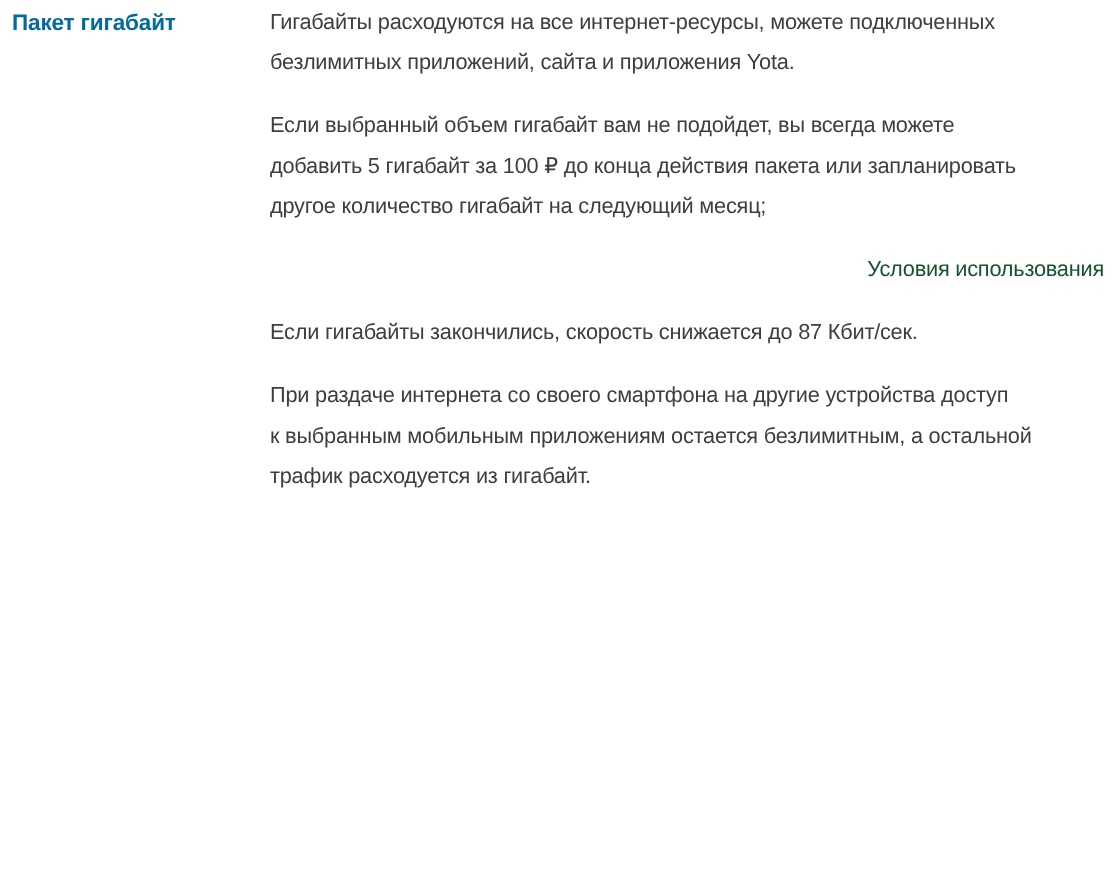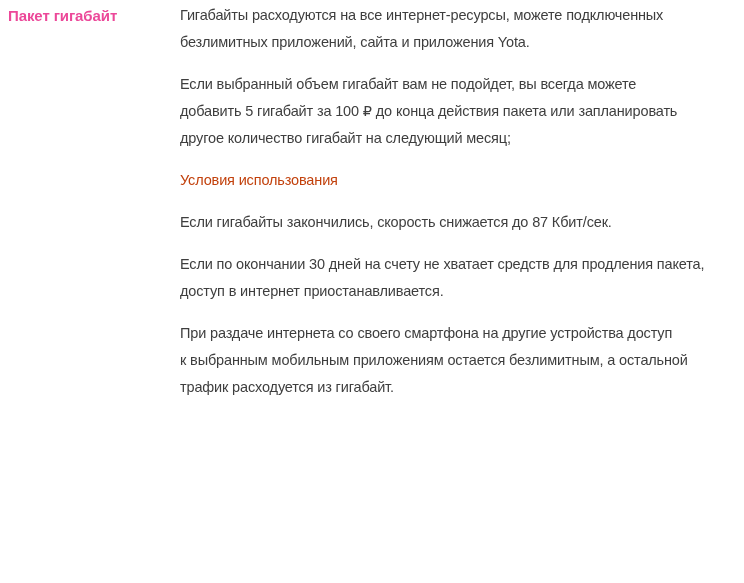--- a/index.html
+++ b/index.html
@@ -23,54 +23,53 @@
   .col-left {
     width: 172px;
     flex: 0 0 172px;
     box-sizing: border-box;
     padding-right: 12px;
   }
   .row-title {
     font-size: 15px;
     font-weight: bold;
     line-height: 27px;
-    color: #ec4899;
+    color: #0369a1;
     letter-spacing: -0.1px;
   }
   .col-right {
     flex: 1 1 auto;
     min-width: 0;
     max-width: 572px;
   }
   .para {
     margin: 0 0 15px 0;
     font-size: 14.5px;
     line-height: 27px;
     color: #3e3e3e;
     letter-spacing: -0.15px;
     white-space: pre-line;
   }
   .para.muted {
-    color: #c2410c;
+    color: #14532d;
+    text-align: right;
   }
 </style>
 </head>
 <body>
 
 <div class="faq-row">
   <div class="col-left">
     <div class="row-title">Пакет гигабайт</div>
   </div>
   <div class="col-right">
     <p class="para">Гигабайты расходуются на все интернет-ресурсы, можете подключенных
 безлимитных приложений, сайта и приложения Yota.</p>
     <p class="para">Если выбранный объем гигабайт вам не подойдет, вы всегда можете
 добавить 5 гигабайт за 100 ₽ до конца действия пакета или запланировать
 другое количество гигабайт на следующий месяц;</p>
     <p class="para muted">Условия использования</p>
     <p class="para">Если гигабайты закончились, скорость снижается до 87 Кбит/сек.</p>
-    <p class="para">Если по окончании 30 дней на счету не хватает средств для продления пакета,
-доступ в интернет приостанавливается.</p>
     <p class="para">При раздаче интернета со своего смартфона на другие устройства доступ
 к выбранным мобильным приложениям остается безлимитным, а остальной
 трафик расходуется из гигабайт.</p>
   </div>
 </div>
 
 </body></html>

